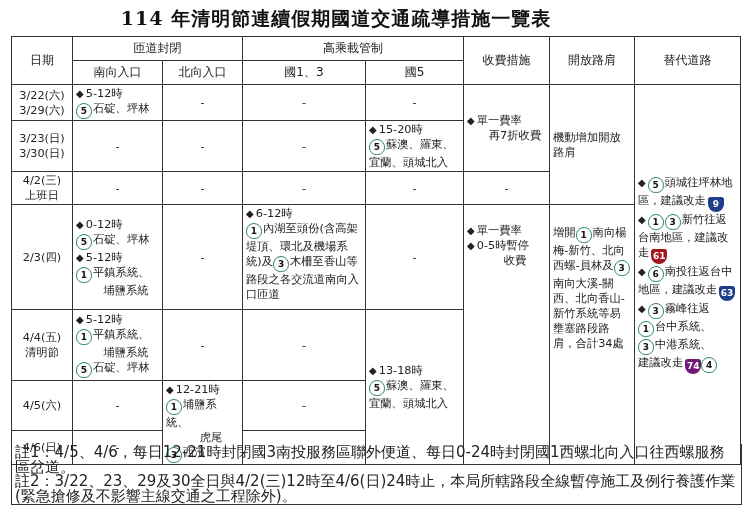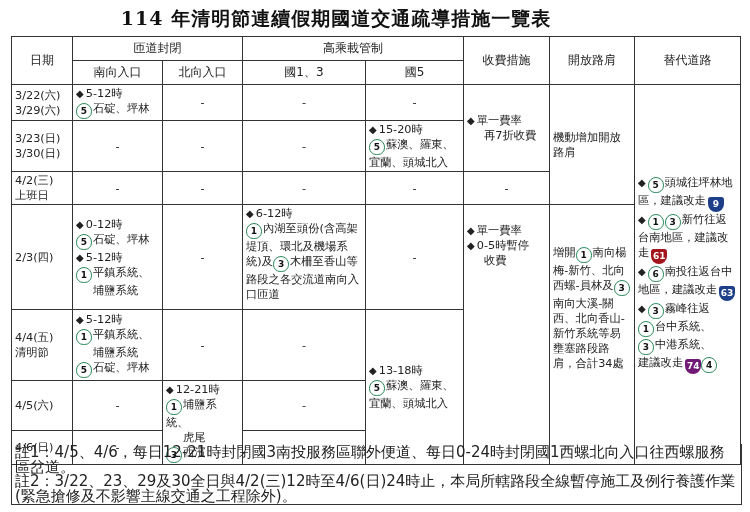--- a/index.html
+++ b/index.html
@@ -5,28 +5,28 @@
   html, body { margin:0; padding:0; background:#ffffff; }
   body { width:750px; height:512px; position:relative; overflow:hidden;
          font-family:"DejaVu Sans", "Liberation Sans", sans-serif; color:#222; }
   .title { position:absolute; left:0; top:6px; width:672px; text-align:center;
            font-family:"DejaVu Serif", "Liberation Serif", serif; font-weight:bold;
            font-size:19px; letter-spacing:1px; color:#111; }
   .tbl { position:absolute; left:11px; top:36px; width:729px; border-collapse:collapse; table-layout:fixed; }
   .tbl td { border:1.5px solid #333; font-size:11.3px; line-height:15px; padding:1px 3px; vertical-align:middle; }
   .tbl .hd { text-align:center; font-size:12px; height:21px; }
   .c { text-align:center; }
-  .date { text-align:left; font-size:12px; line-height:14px; }
+  .date { text-align:center; font-size:12px; line-height:14px; }
   .item { display:block; }
   .dia { font-size:10px; margin-right:2px; }
   .fw { display:inline-block; width:14px; height:14px; border:1.2px solid #2b8a5a; border-radius:50% 50% 45% 45%;
         font-size:9px; line-height:14px; text-align:center; color:#111; font-weight:bold; vertical-align:-2px; margin-right:1px; background:#fff; }
   .shield { display:inline-block; width:16px; height:15px; border-radius:3px 3px 9px 9px; color:#fff; font-size:9px; font-weight:bold;
             line-height:15px; text-align:center; vertical-align:-3px; margin-left:2px; }
-  .indent { display:block; padding-left:17px; }
+  .indent { display:block; padding-left:17px;text-align:center; }
   .notes { position:absolute; left:11px; top:444px; width:723px; border:1.5px solid #333; border-top:none; padding:1px 3px;
            font-size:15px; line-height:14.5px; color:#222; }
 </style>
 </head>
 <body>
 
 <div class="title">114 年清明節連續假期國道交通疏導措施一覽表</div>
 
 <table class="tbl">
   <colgroup>
@@ -125,21 +125,21 @@
     <td style="vertical-align:top">
       <span class="item"><span class="dia">◆</span><span>6-12時</span></span>
       <span class="item"><span class="fw">1</span><span>內湖至頭份(含高架堤頂、環北及機場系統)及</span><span class="fw">3</span><span>木柵至香山等路段之各交流道南向入口匝道</span></span>
     </td>
     <td class="c">-</td>
     <td rowspan="4" style="vertical-align:top; padding-top:18px">
       <span class="item"><span class="dia">◆</span><span>單一費率</span></span>
       <span class="item"><span class="dia">◆</span><span>0-5時暫停</span></span>
       <span class="indent">收費</span>
     </td>
-    <td rowspan="4" style="vertical-align:top; padding-top:40px">
+    <td rowspan="4" style="vertical-align:top; padding-top:20px">
       <span>增開</span><span class="fw">1</span><span>南向楊梅-新竹、北向西螺-員林及</span><span class="fw">3</span><span>南向大溪-關西、北向香山-新竹系統等易壅塞路段路肩，合計34處</span>
     </td>
   </tr>
 
   <tr style="height:71px">
     <td class="date">
       <span class="item">4/4(五)</span>
       <span class="item">清明節</span>
     </td>
     <td>

